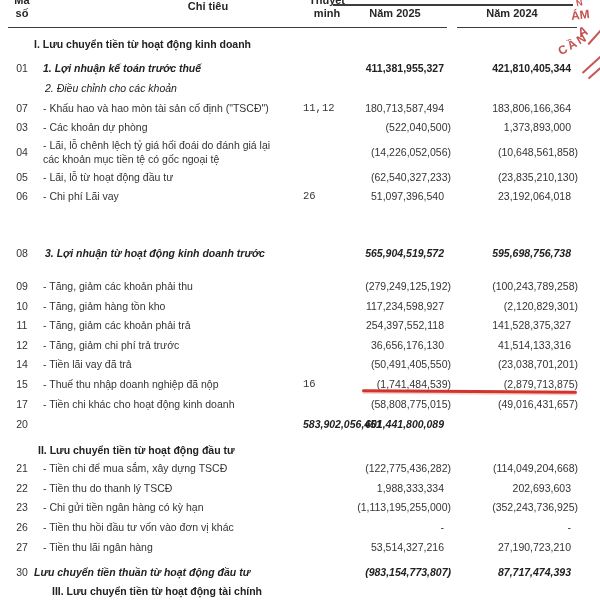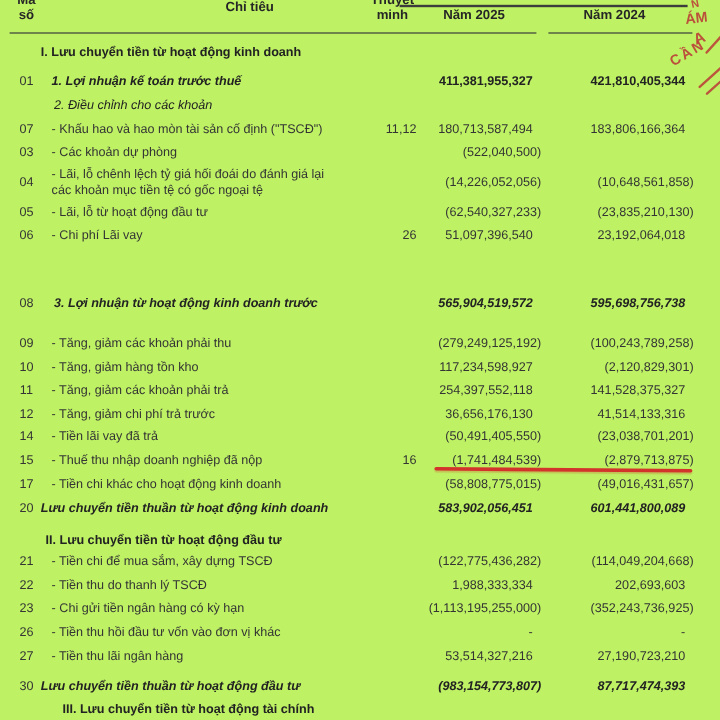--- a/index.html
+++ b/index.html
@@ -1,31 +1,31 @@
 <!DOCTYPE html>
 <html><head>
 <meta charset="utf-8">
 <style>
   html,body{margin:0;padding:0;background:#888;}
   .page{
-    position:relative;width:600px;height:600px;background:#bef264;overflow:hidden;
+    position:relative;width:600px;height:600px;background:#ffffff;overflow:hidden;
     font-family:"Liberation Sans","DejaVu Sans",sans-serif;color:#2e2e2e;
   }
   
   .hdr-cell{position:absolute;font-weight:700;font-size:11px;line-height:13px;text-align:center;white-space:pre-line;color:#262626;}
   .rule{position:absolute;height:1.5px;background:#3c3c3c;}
   
   .rows{position:absolute;left:0;top:36px;right:0;}
   .row{
     display:grid;grid-template-columns:24px 1fr 44px 97px 127px;
     margin:0 29px 0 10px;font-size:10.5px;line-height:13.5px;
     align-items:center;height:19.6px;color:#343434;
   }
   .row .code{text-align:center;}
-  .row .note{text-align:right;}
+  .row .note{text-align:left;font-family:Liberation Mono, monospace;}
   .row .val{text-align:right;white-space:nowrap;}
   .row .lbl{white-space:nowrap;}
   .two{height:30px;}
   .section{height:17px;}
   .section .lbl{grid-column:2/6;font-weight:700;color:#222;}
   .s2 .lbl{padding-left:4px;}
   .s3 .lbl{padding-left:18px;}
   .item .lbl{padding-left:9px;}
   .lead .lbl{padding-left:9px;font-weight:700;font-style:italic;color:#222;}
   .lead .val{font-weight:700;color:#222;}
@@ -106,20 +106,21 @@
         <span class="val">180,713,587,494</span>
         <span class="val">183,806,166,364</span>
       </div>
       <div class="row item">
         <span class="code">03</span>
         <div class="lbl">
           <div>- Các khoản dự phòng</div>
         </div>
         <span class="note"></span>
         <span class="val neg">(522,040,500)</span>
+        <span class="val">1,373,893,000</span>
       </div>
       <div class="row item two">
         <span class="code">04</span>
         <div class="lbl">
           <div>- Lãi, lỗ chênh lệch tỷ giá hối đoái do đánh giá lại</div>
           <div>các khoản mục tiền tệ có gốc ngoại tệ</div>
         </div>
         <span class="note"></span>
         <span class="val neg">(14,226,052,056)</span>
         <span class="val neg">(10,648,561,858)</span>
@@ -209,23 +210,20 @@
         <span class="code">17</span>
         <div class="lbl">
           <div>- Tiền chi khác cho hoạt động kinh doanh</div>
         </div>
         <span class="note"></span>
         <span class="val neg">(58,808,775,015)</span>
         <span class="val neg">(49,016,431,657)</span>
       </div>
       <div class="row total">
         <span class="code">20</span>
-        <div class="lbl">
-          <div>Lưu chuyển tiền thuần từ hoạt động kinh doanh</div>
-        </div>
         <span class="note"></span>
         <span class="val">583,902,056,451</span>
         <span class="val">601,441,800,089</span>
       </div>
       <div class="row section s2" style="margin-top: 7px;">
         <span class="code"></span>
         <div class="lbl">
           <div>II. Lưu chuyển tiền từ hoạt động đầu tư</div>
         </div>
       </div>

